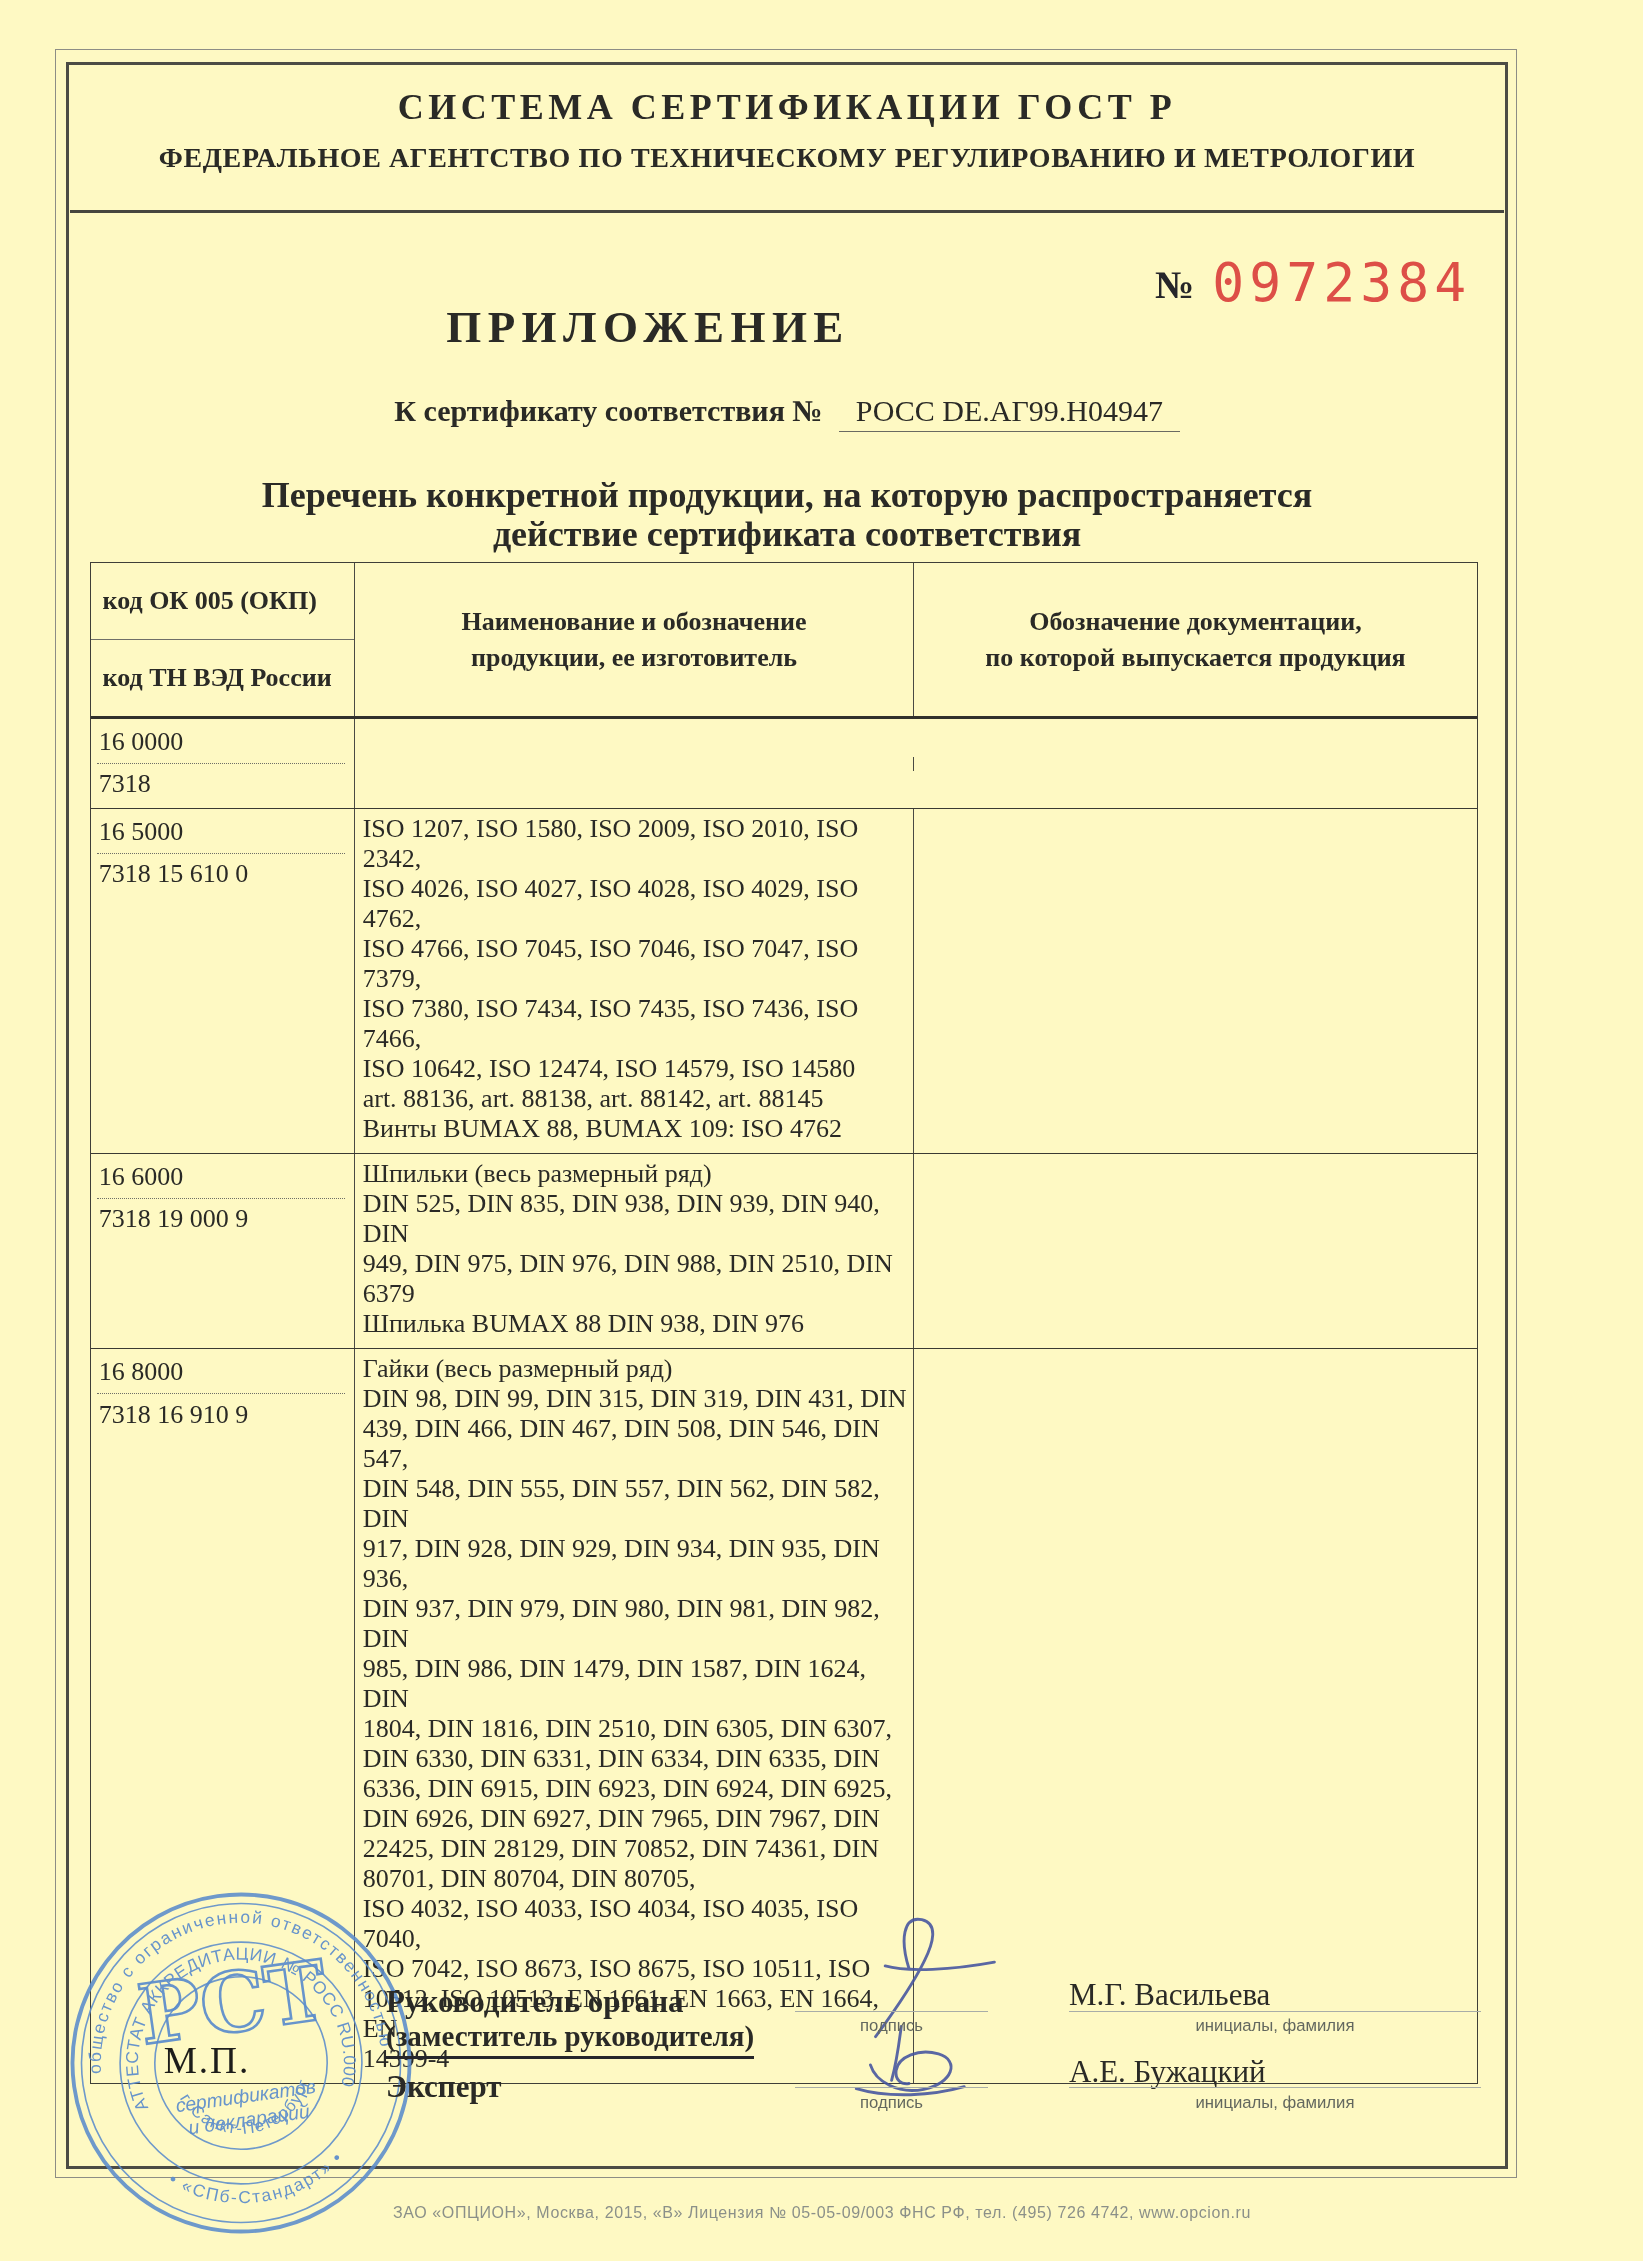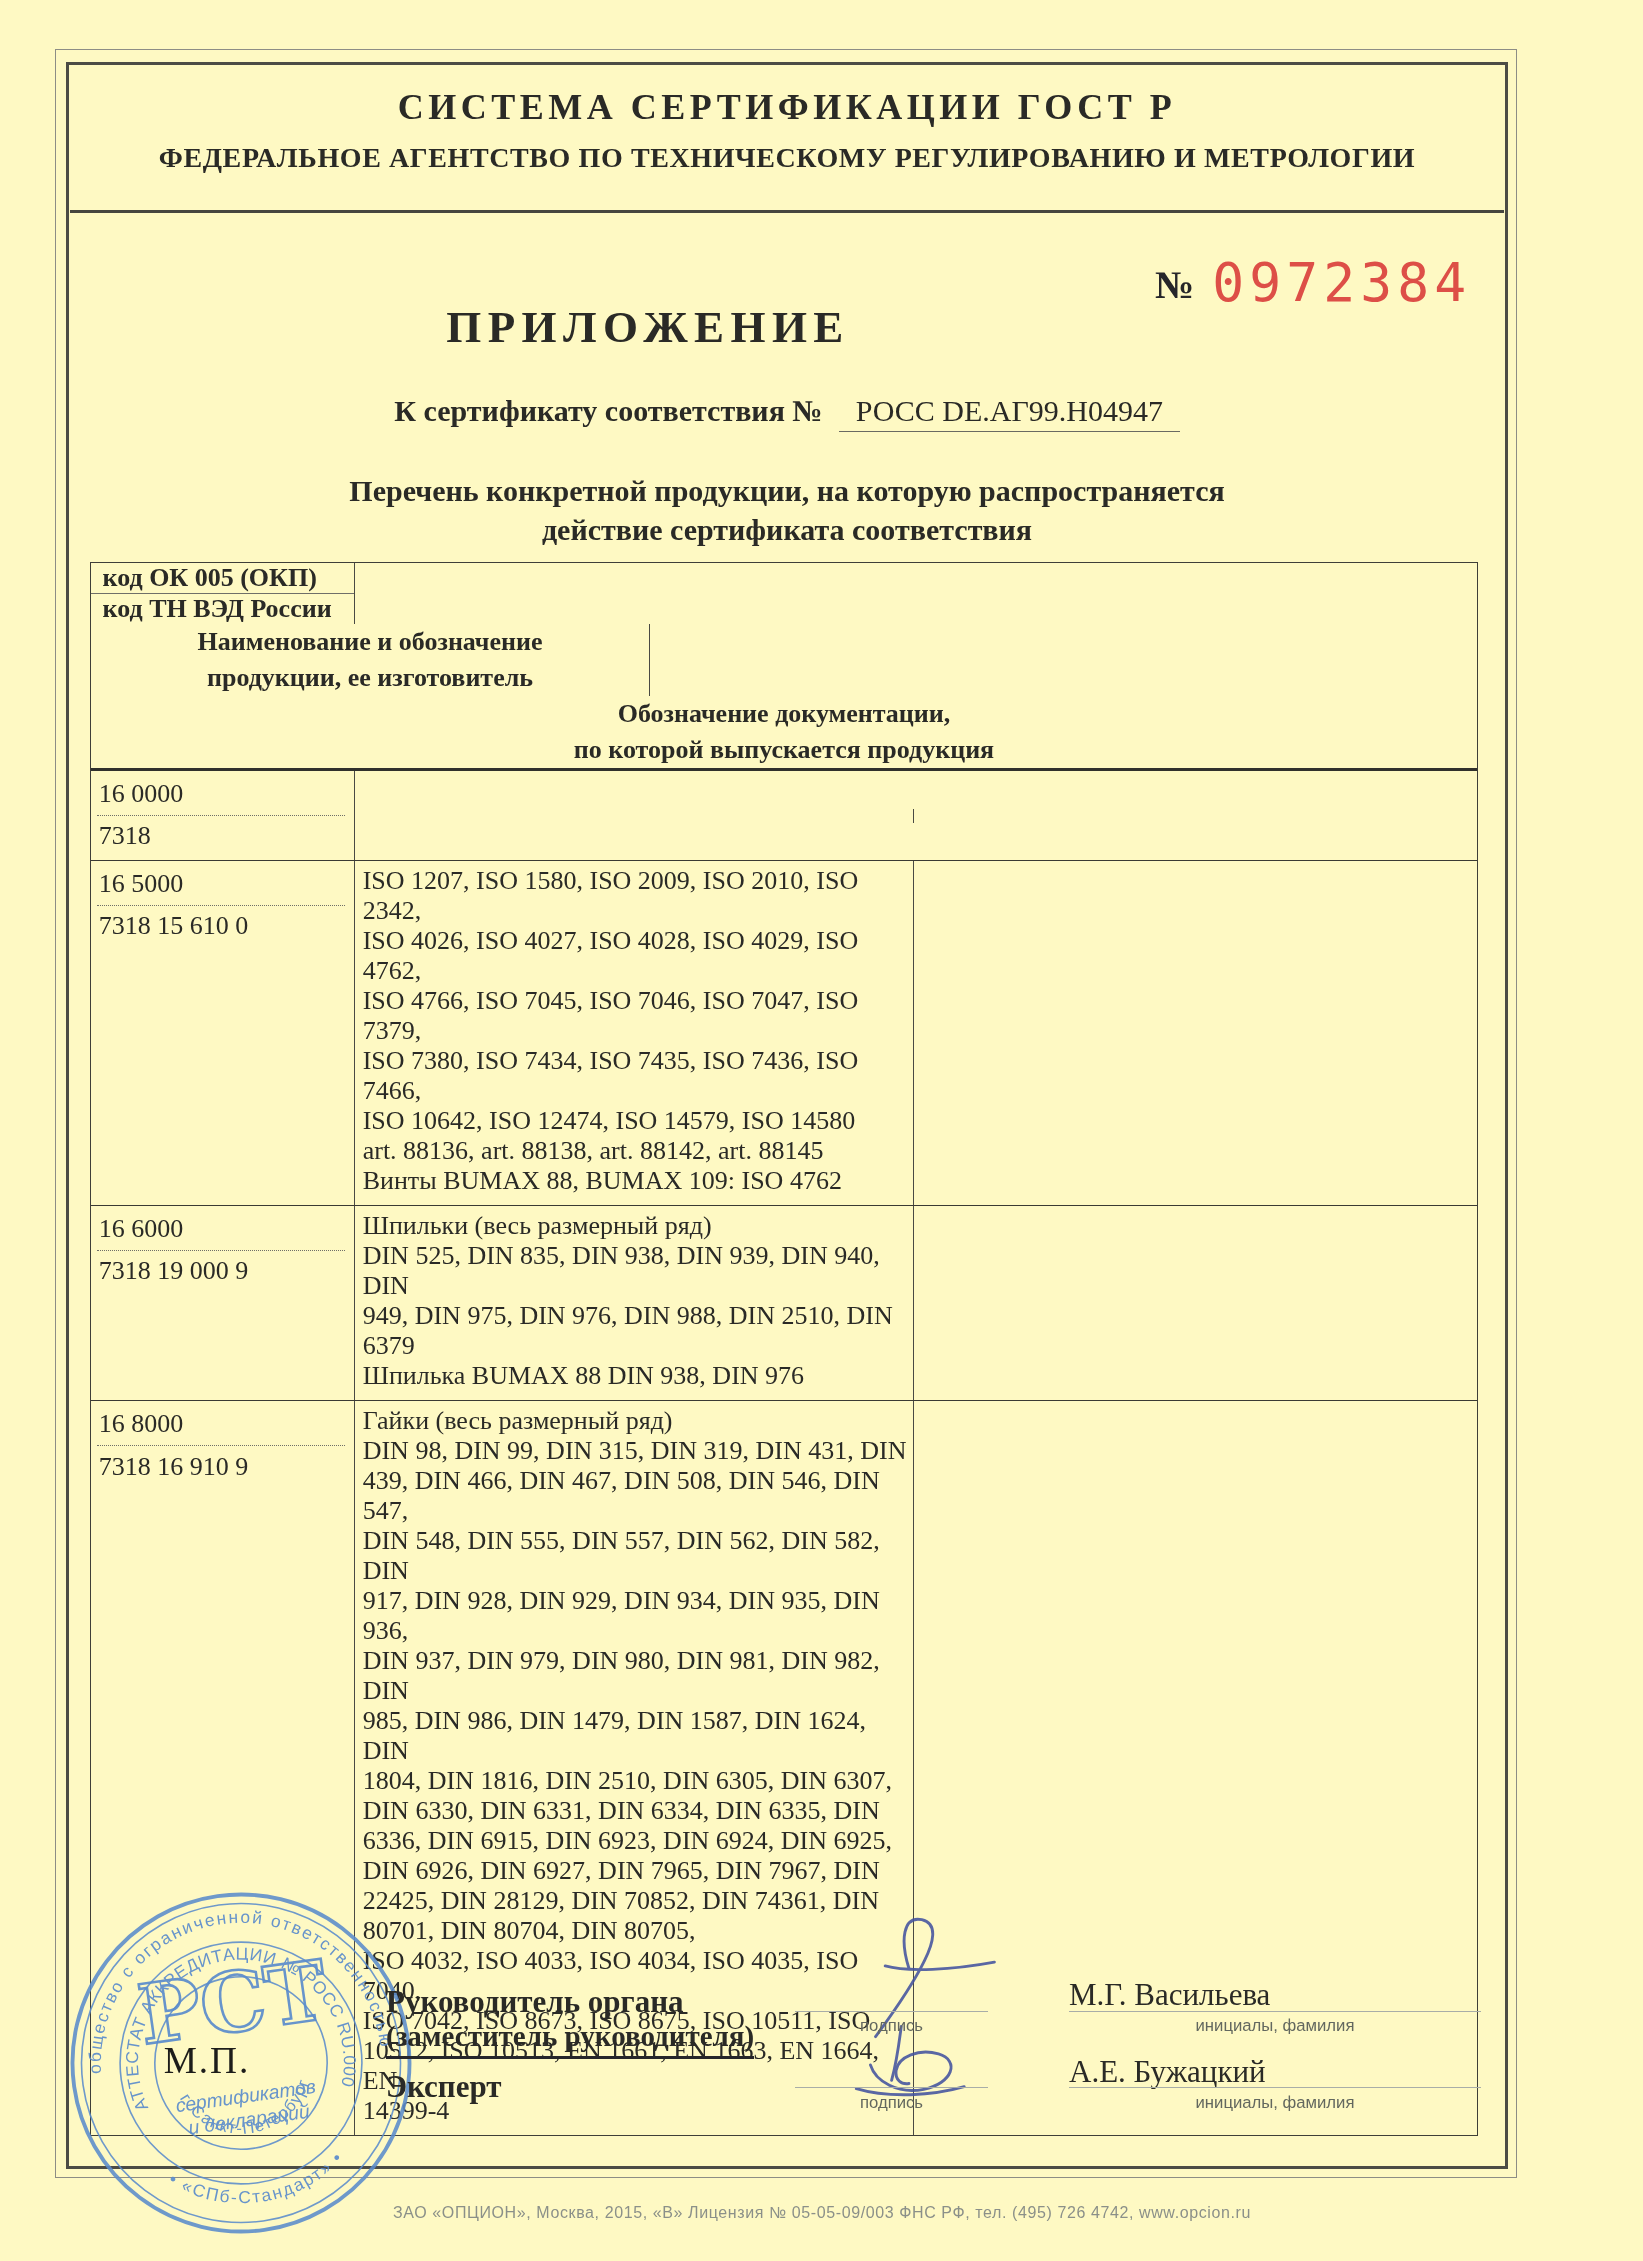--- a/index.html
+++ b/index.html
@@ -20,28 +20,28 @@
   .numblock{position:absolute;left:1155px;top:256px;display:flex;align-items:flex-start;}
   .num-sign{font-size:39px;font-weight:bold;color:#26262a;margin-right:18px;margin-top:6.4px;}
   .num-digits{font-family:"DejaVu Sans Mono",monospace;font-size:53px;line-height:53px;
               color:#dd4f47;letter-spacing:5.1px;font-weight:400;}
   .doc-title{position:absolute;left:70px;top:301px;width:1156px;text-align:center;
              font-size:45px;font-weight:bold;letter-spacing:6.4px;}
   .cert-line{position:absolute;left:70px;top:394px;width:1434px;text-align:center;
              font-size:30px;font-weight:600;}
   .cert-no{font-weight:500;border-bottom:1.9px solid #6a6a62;padding:0 16.7px 3.9px 16.7px;margin-left:9px;}
   .purpose{position:absolute;left:70px;width:1434px;text-align:center;
-           font-size:30px;font-weight:bold;}
+           font-size:36px;font-weight:bold;}
   .p1{top:474px;} .p2{top:513px;}
   
   .tbl{position:absolute;left:90px;top:562px;width:1388px;
        border:1.9px solid #3f3f38;border-top-width:1.3px;box-sizing:border-box;}
   .trow{display:flex;border-bottom:1.9px solid #3a3a33;}
   .trow:last-child{border-bottom:none;}
-  .thead{min-height:153px;border-bottom:3.2px solid #31312c;flex-direction:column;}
+  .thead{min-height:153px;border-bottom:3.2px solid #31312c;}
   .c1{width:264px;flex:none;border-right:1.3px solid #4a4a43;box-sizing:border-box;}
   .c2{width:559px;flex:none;border-right:1.3px solid #4a4a43;box-sizing:border-box;}
   .c3{flex:1;}
   .h-c1{display:flex;flex-direction:column;}
   .h-c1 > div{flex:1;display:flex;align-items:center;padding-left:11.6px;
               font-size:26px;font-weight:600;}
   .h-c1 > div:first-child{border-bottom:1.3px solid #6f6f68;}
   .h-mid{display:flex;align-items:center;justify-content:center;text-align:center;
          font-size:26px;font-weight:600;white-space:pre-line;line-height:36px;}
   .cell-code{padding:6.4px 9px 7.7px 6.4px;font-size:26px;line-height:30px;}

